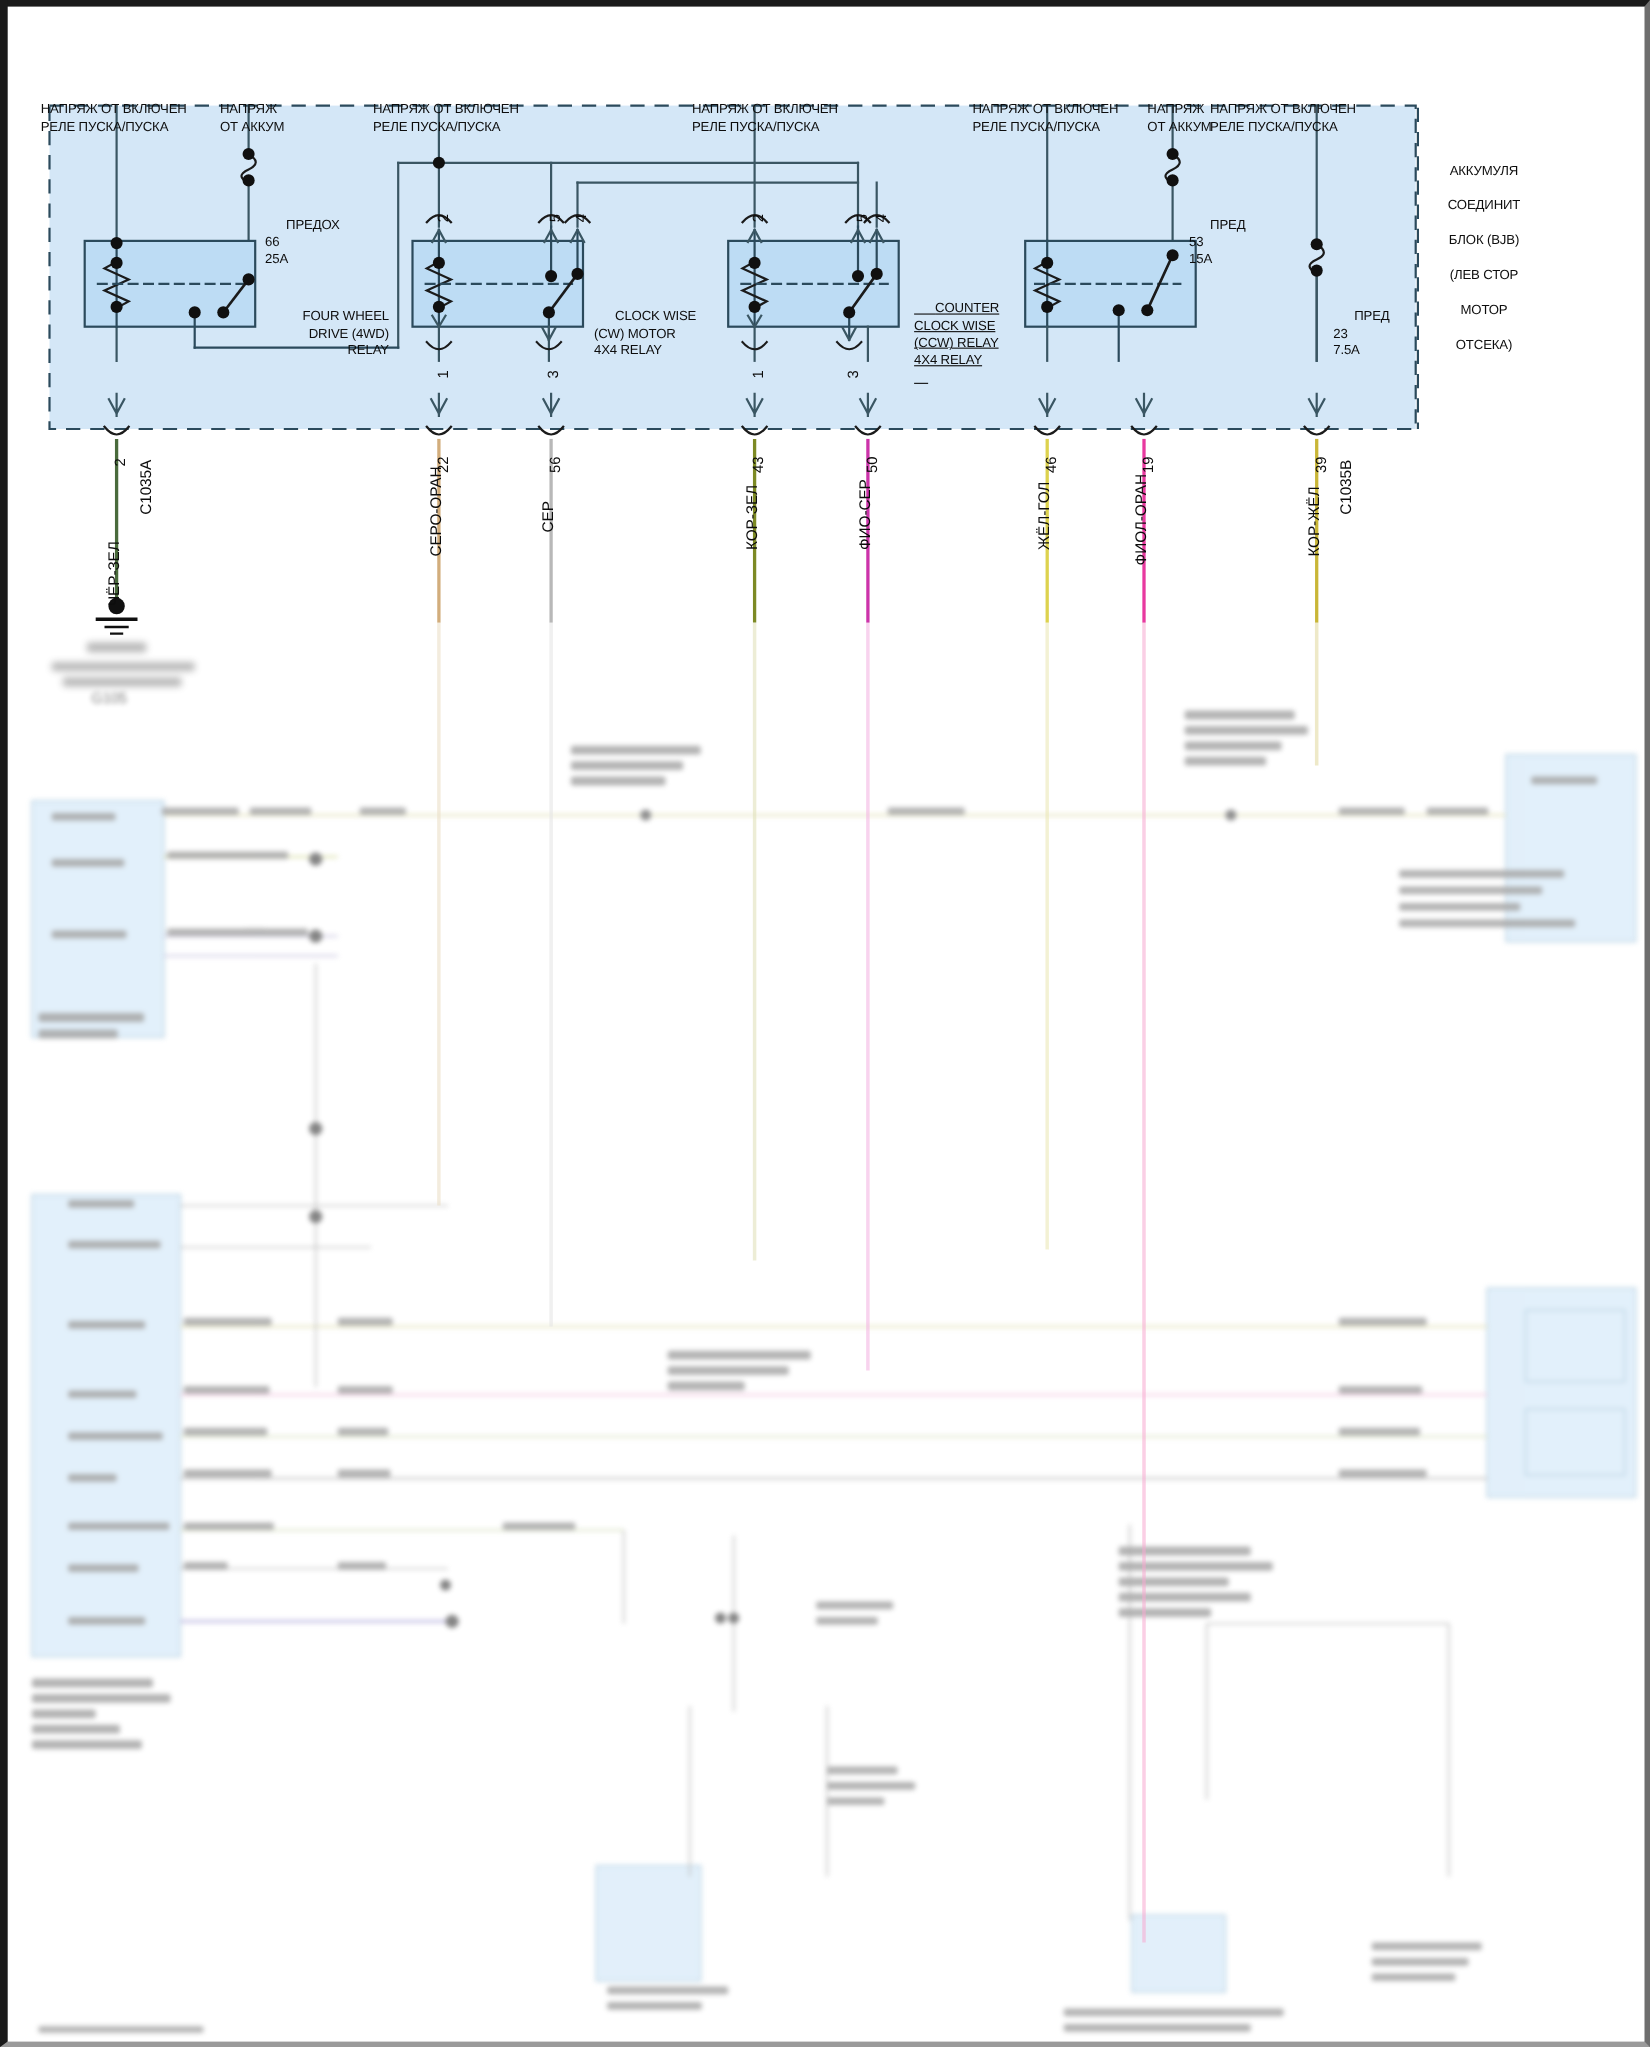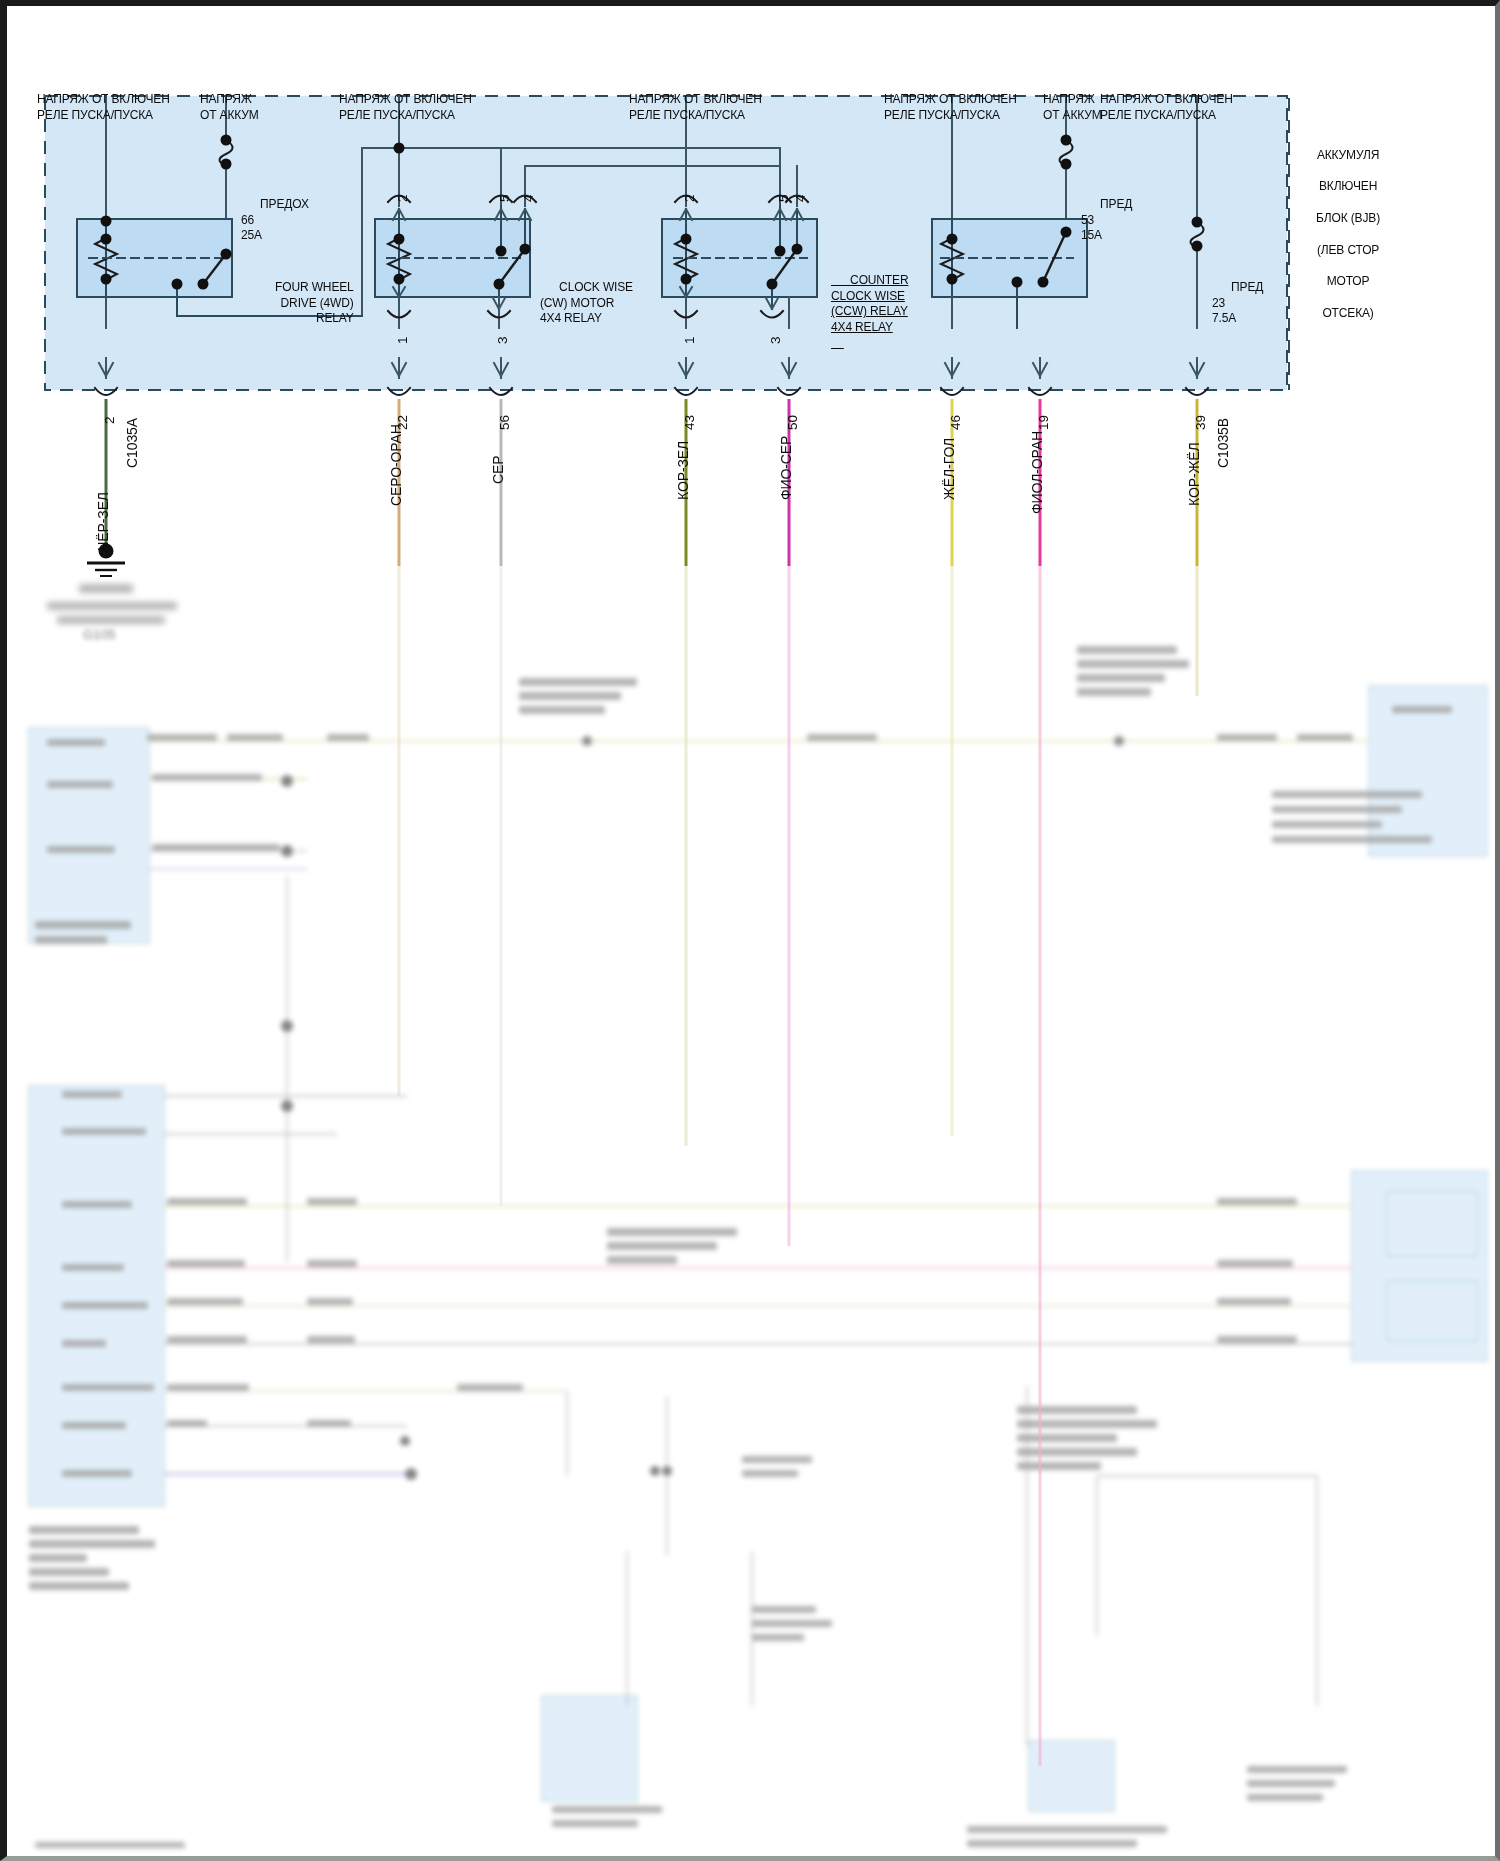--- a/index.html
+++ b/index.html
@@ -395,21 +395,21 @@
       <div class="lbl" style="left:193px; top:38px;"><span>НАПРЯЖ</span><br><span>ОТ АККУМ</span></div>
       <div class="lbl" style="left:332px; top:38px;"><span>НАПРЯЖ ОТ ВКЛЮЧЕН</span><br><span>РЕЛЕ ПУСКА/ПУСКА</span></div>
       <div class="lbl" style="left:622px; top:38px;"><span>НАПРЯЖ ОТ ВКЛЮЧЕН</span><br><span>РЕЛЕ ПУСКА/ПУСКА</span></div>
       <div class="lbl" style="left:877px; top:38px;"><span>НАПРЯЖ ОТ ВКЛЮЧЕН</span><br><span>РЕЛЕ ПУСКА/ПУСКА</span></div>
       <div class="lbl" style="left:1036px;top:38px;"><span>НАПРЯЖ</span><br><span>ОТ АККУМ</span></div>
       <div class="lbl" style="left:1093px;top:38px;"><span>НАПРЯЖ ОТ ВКЛЮЧЕН</span><br><span>РЕЛЕ ПУСКА/ПУСКА</span></div>
     </div>
 
     <div class="lbl" style="left:1290px; top:78px;text-align:center;">
       <span>АККУМУЛЯ</span><br>
-      <span>ВКЛЮЧЕН</span><br>
+      <span>СОЕДИНИТ</span><br>
       <span>БЛОК (BJB)</span><br>
       <span>(ЛЕВ СТОР</span><br>
       <span>МОТОР</span><br>
       <span>ОТСЕКА)</span>
     </div>
 
     <div class="lbl" style="left:234px; top:127px;">
       <span>ПРЕДОХ</span><br><span>66</span><br><span>25A</span>
     </div>
     <div class="lbl" style="left:1074px; top:127px;">

